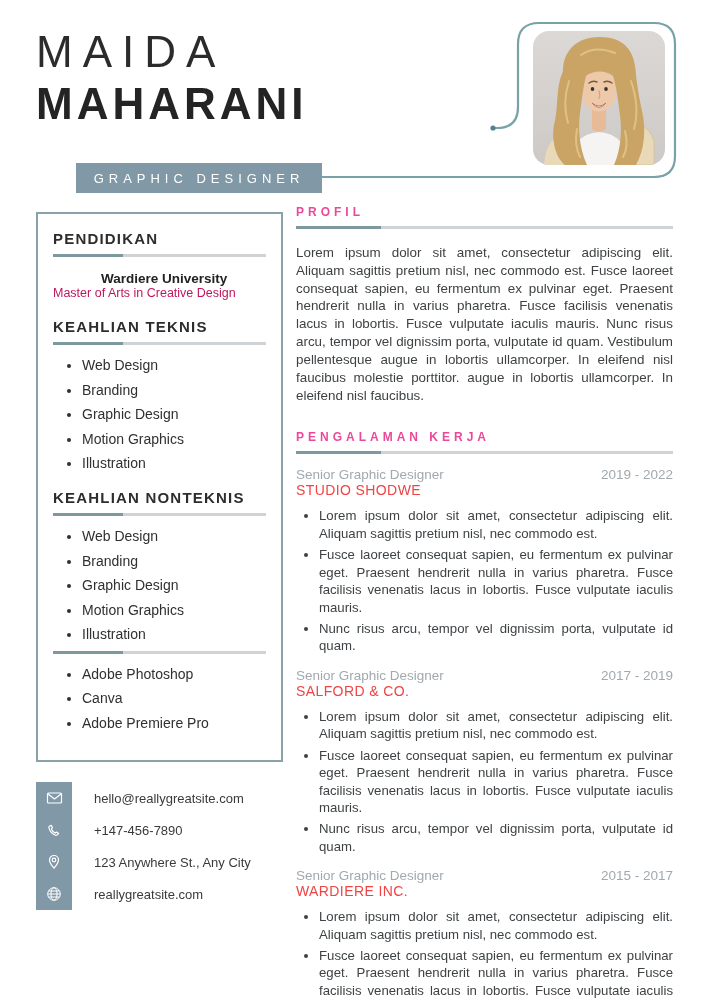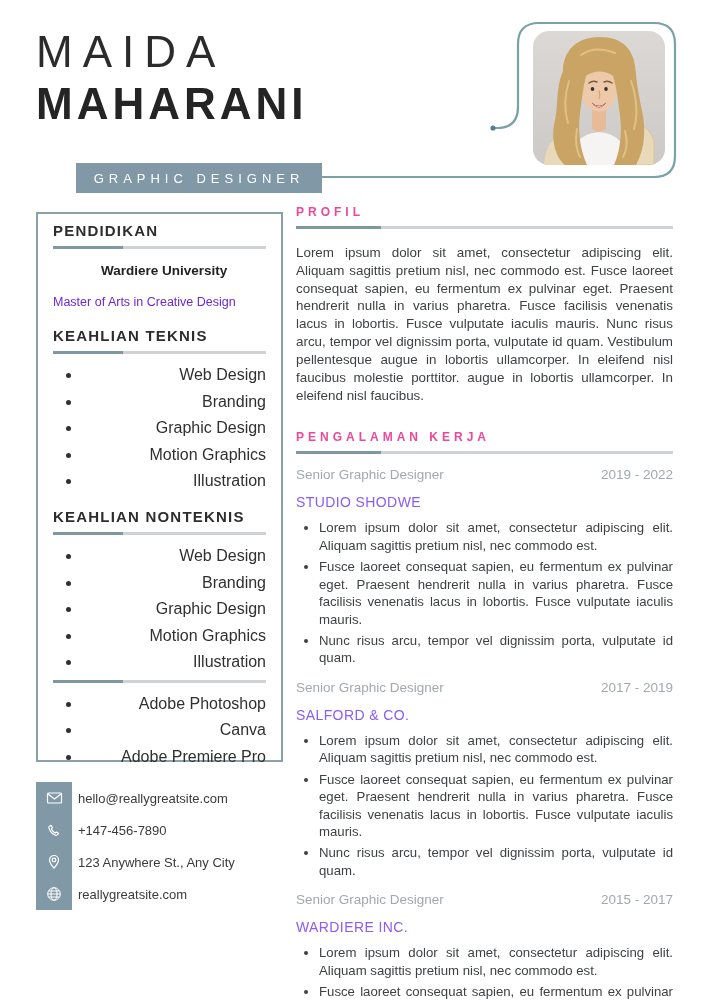--- a/index.html
+++ b/index.html
@@ -14,48 +14,48 @@
   .banner{position:absolute;left:36px;top:163px;width:246px;height:30px;background:#8198a6;
     display:flex;align-items:center;justify-content:center;margin-left:40px;}
   .banner span{color:#ffffff;font-size:13px;letter-spacing:5px;font-weight:400;}
 
   .deco-svg{position:absolute;left:0;top:0;pointer-events:none;}
 
   .photo-wrap{position:absolute;left:533px;top:31px;width:132px;height:134px;border-radius:16px;overflow:hidden;}
 
   
   .sidebar{position:absolute;left:36px;top:212px;width:247px;height:550px;
-    border:2px solid #8ba1aa;padding:8px 15px 10px 15px;}
+    border:2px solid #8ba1aa;padding:16px 15px 10px 15px;}
   .s-head{font-size:15px;font-weight:700;letter-spacing:1.2px;color:#2d2d2d;}
   .rule{height:3px;background:#cfd3d5;margin:7px 0 0 0;position:relative;}
   .rule::before{content:"";position:absolute;left:0;top:0;height:3px;width:70px;background:#7e98a0;}
   .rule-wide::before{width:85px;}
   .school{font-weight:700;font-size:13.5px;color:#222;margin-top:14px;margin-left:48px;}
-  .degree{font-size:12.5px;color:#6d28d9;margin-top:17px;}
+  .degree{font-size:12.5px;color:#be185d;margin-top:0;}
   .s-gap{margin-top:18px;}
   ul.s-list{margin:12px 0 0 0;padding:0 0 0 29px;}
-  ul.s-list li{font-size:16px;color:#303030;margin-bottom:8.5px;text-align:right;}
+  ul.s-list li{font-size:14px;color:#303030;margin-bottom:8.5px;}
 
   
   .contact{position:absolute;left:36px;top:782px;width:260px;}
   .c-row{display:flex;align-items:stretch;height:32px;}
   .c-icon{width:36px;background:#8198a6;display:flex;align-items:center;justify-content:center;flex:0 0 36px;}
   .c-icon svg{display:block;}
-  .c-text{padding-left:6px;display:flex;align-items:center;font-size:13px;color:#3a3a3a;}
+  .c-text{padding-left:22px;display:flex;align-items:center;font-size:13px;color:#3a3a3a;}
 
   
   .main{position:absolute;left:296px;top:205px;width:377px;}
   .m-head{font-size:12px;font-weight:700;letter-spacing:4px;color:#ec4899;}
   .profile-text{margin-top:15px;font-size:13.4px;line-height:1.33;text-align:justify;color:#3e4244;}
   .xp-head{margin-top:26px;}
   .job{margin-top:13px;}
   .job-top{display:flex;justify-content:space-between;align-items:flex-end;margin-top:6px;}
   .job-role{font-size:13.5px;color:#a2a9ae;}
   .job-period{font-size:13.5px;color:#a2a9ae;}
-  .job-company{font-size:14px;color:#8b5cf6;margin-top:12px;letter-spacing:.4px;}
+  .job-company{font-size:14px;color:#ef4444;margin-top:0;letter-spacing:.4px;}
   ul.job-bullets{margin:9px 0 0 0;padding:0 0 0 23px;text-align:justify;}
   ul.job-bullets li{font-size:13.2px;line-height:1.32;margin-bottom:4px;color:#3e4244;}
 </style>
 </head>
 <body>
 
 <svg class="deco-svg" width="707" height="200" viewBox="0 0 707 200">
   <path d="M493 128 H497 Q518 128 518 107 V44 Q518 23 539 23 H654 Q675 23 675 44 V156 Q675 177 654 177 H278" fill="none" stroke="#79a2a7" stroke-width="2.2" stroke-linecap="round"></path>
   <circle cx="493" cy="128" r="2.6" fill="#56808a"></circle>
 </svg>

